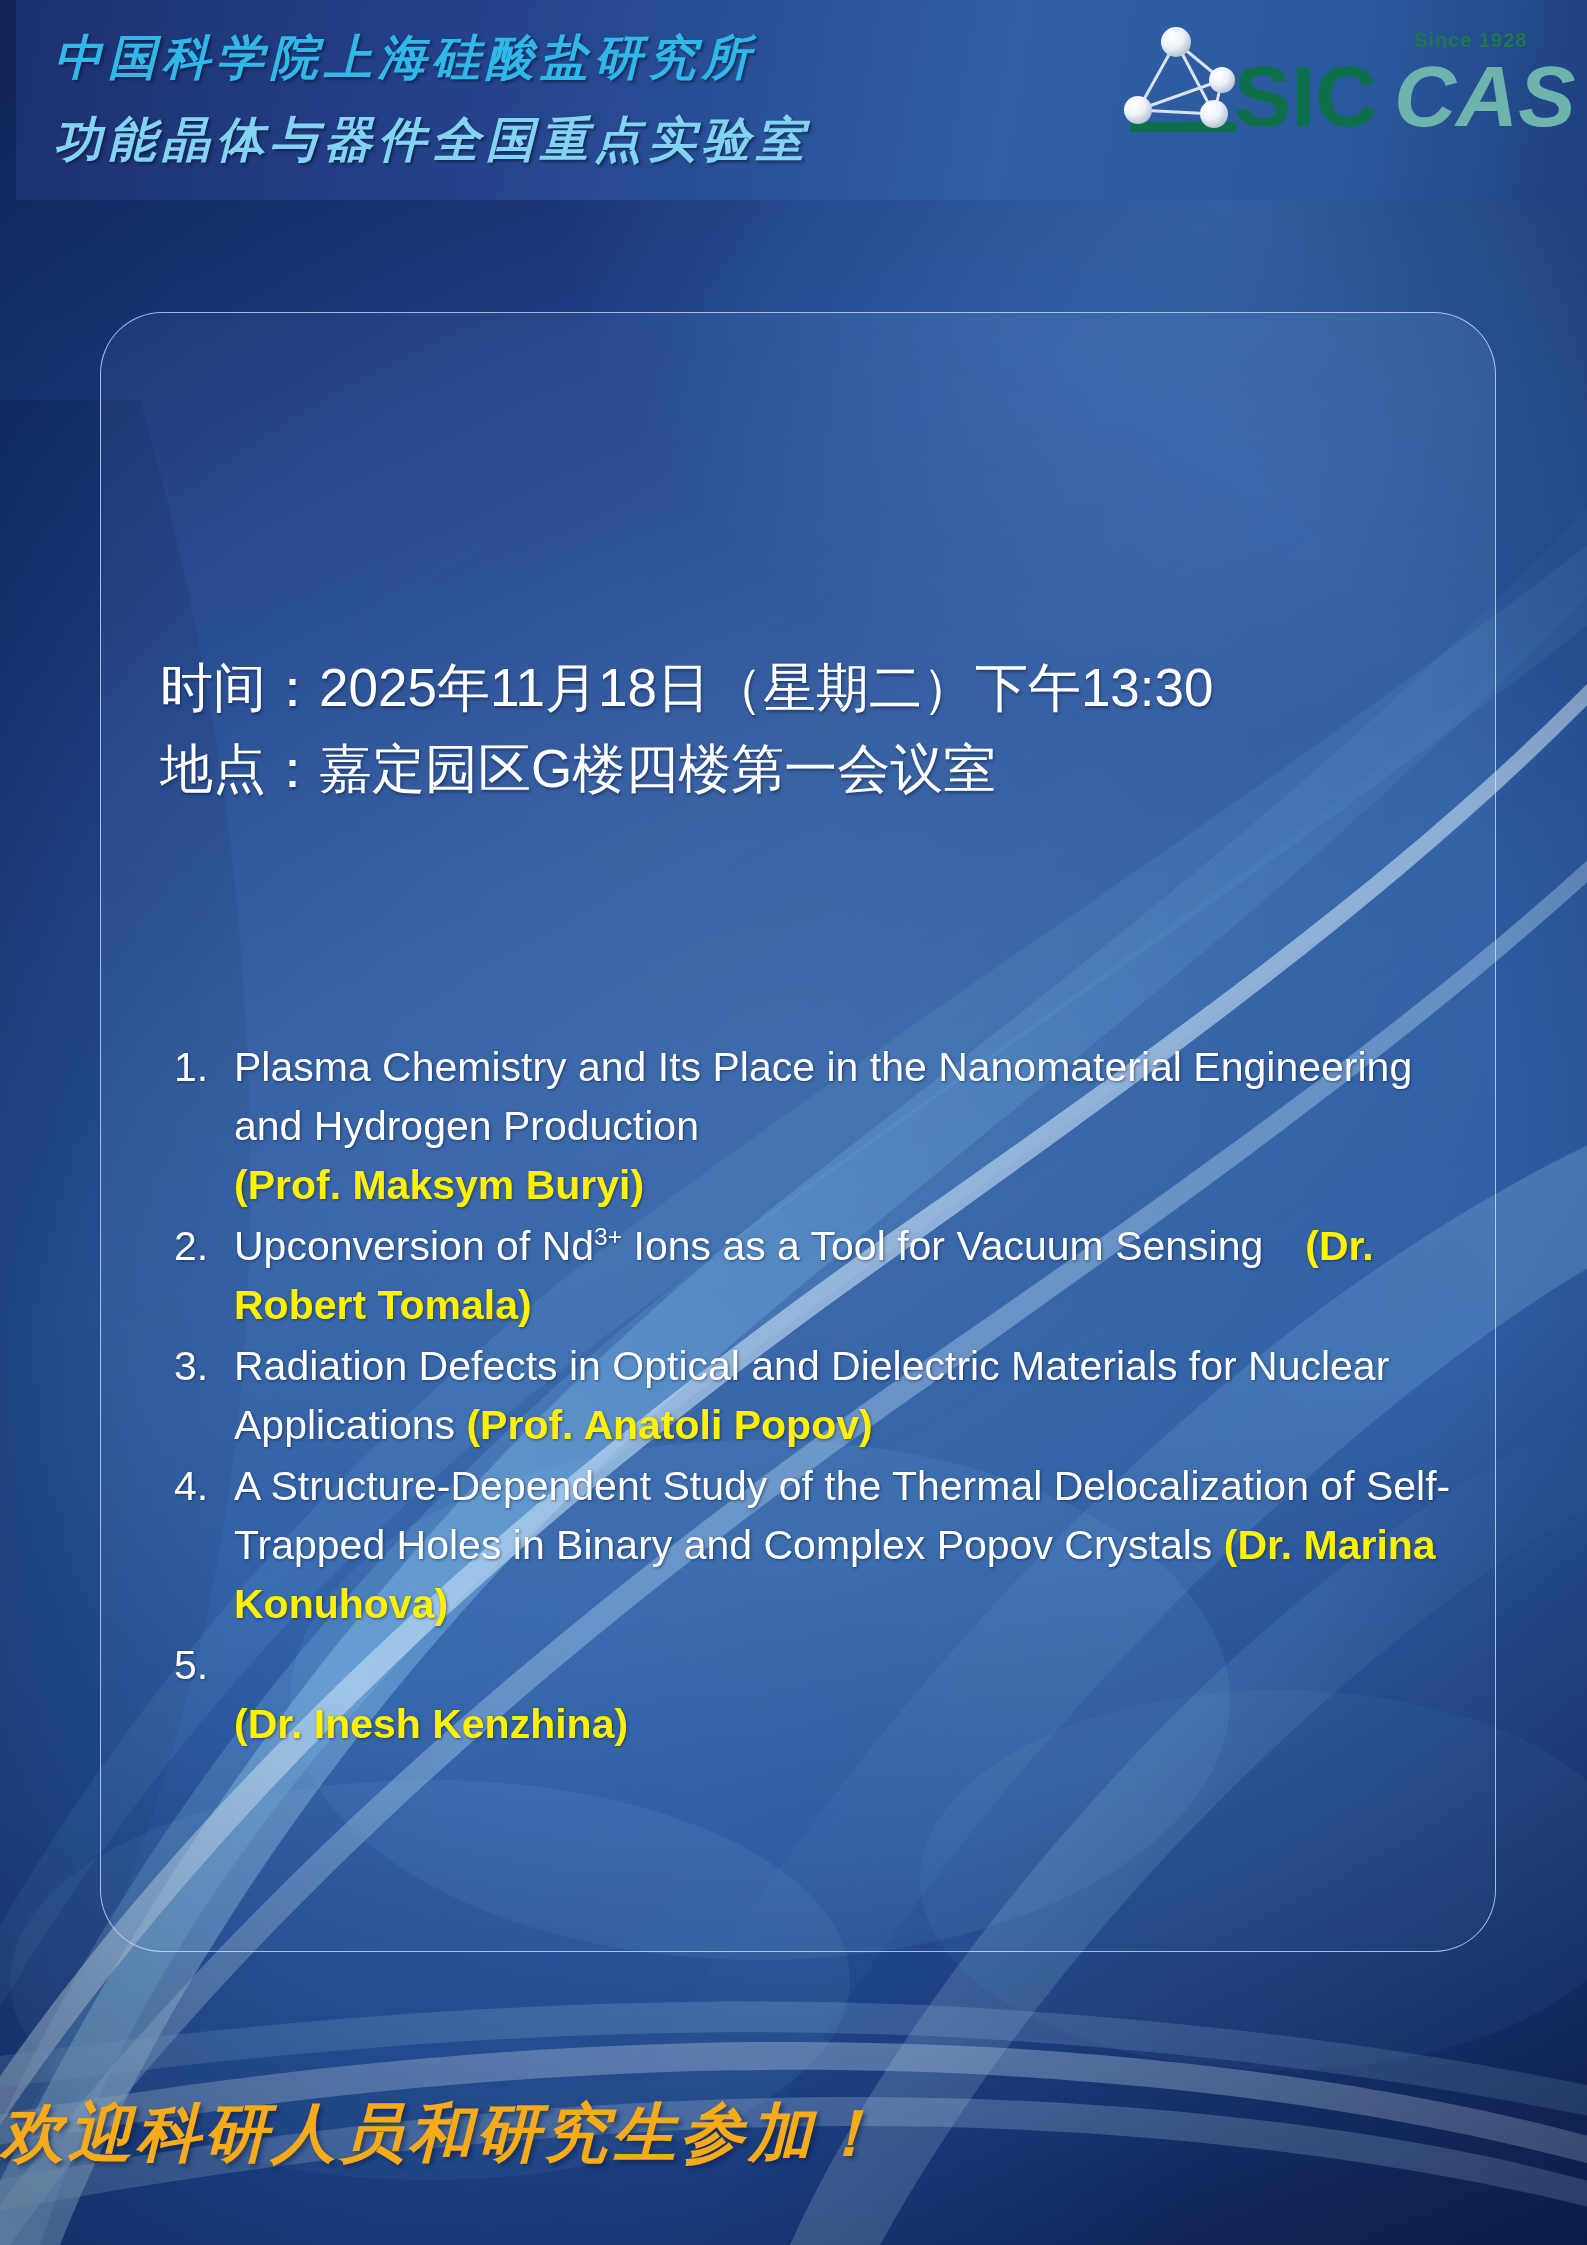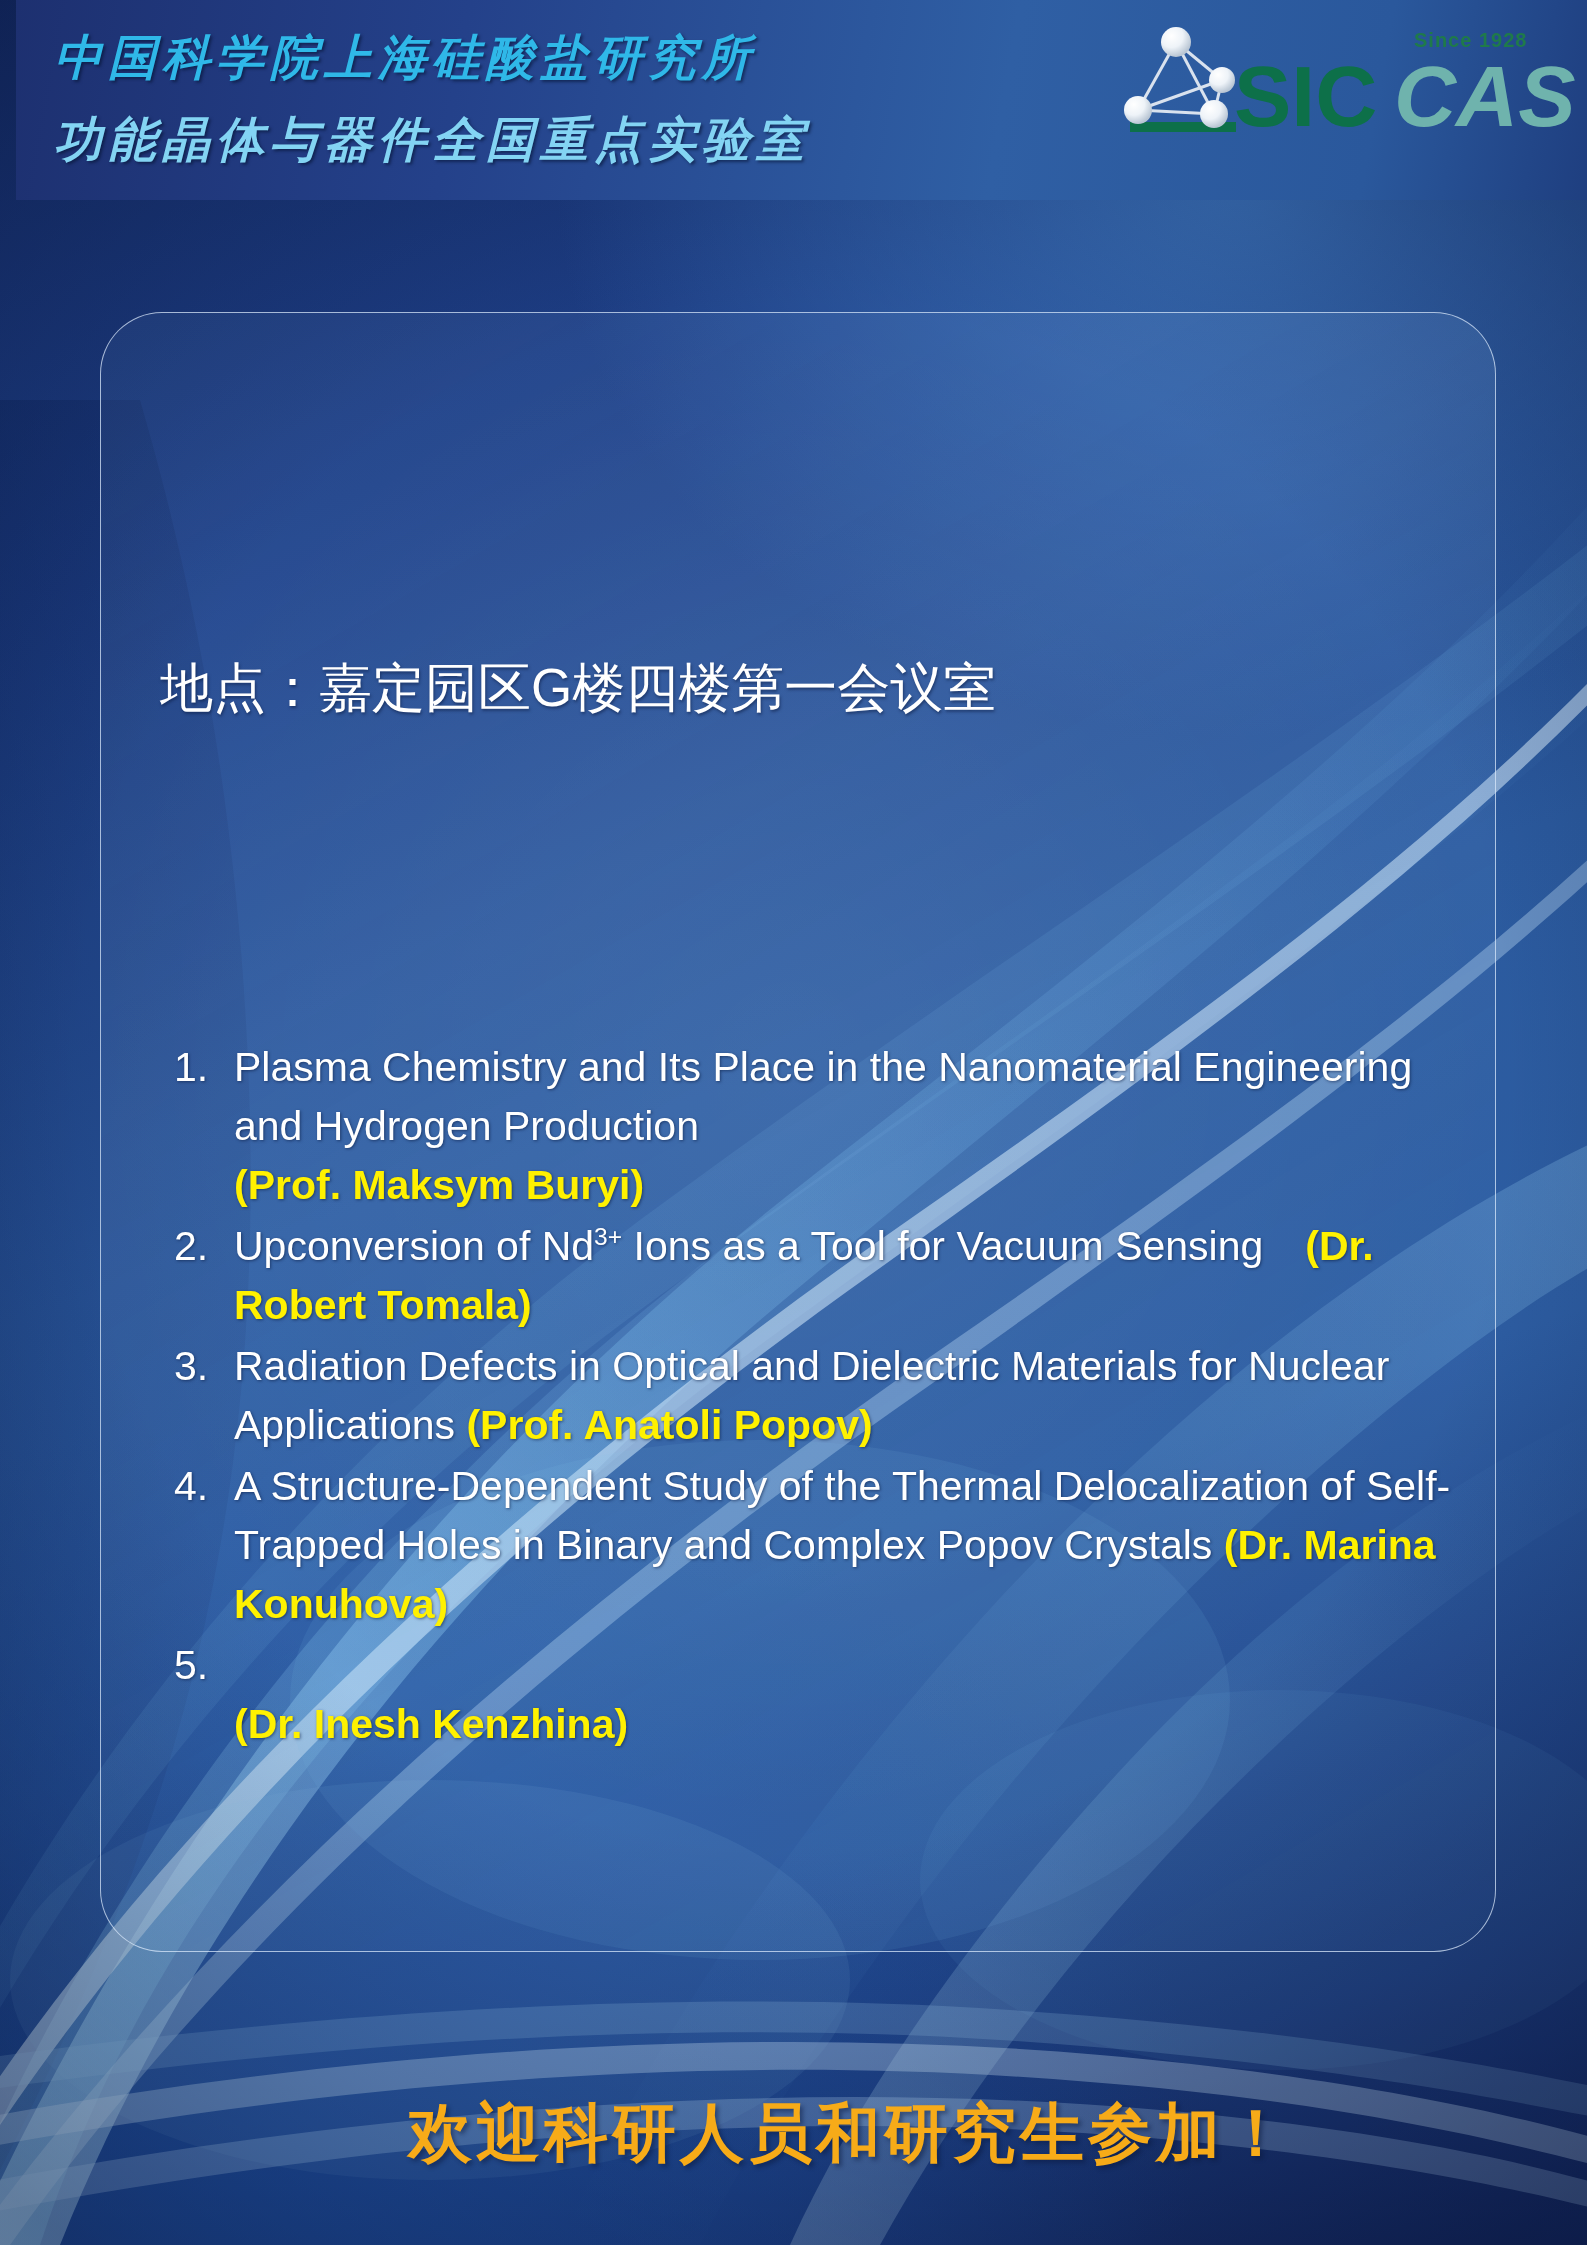--- a/index.html
+++ b/index.html
@@ -176,27 +176,28 @@
     left: 148px; top: 1990px;
     font-size: 48px;
     color: #ffffff;
     white-space: nowrap;
     text-shadow: 1px 2px 3px rgba(8,22,58,0.5);
   }
   .welcome {
     position: absolute;
     left: 0; top: 2090px;
     width: 1292px;
-    text-align: right;
+    text-align: left;
     font-size: 64px;
     font-weight: bold;
     color: #f7ab18;
     letter-spacing: 4px;
     white-space: nowrap;
     text-shadow: 3px 3px 4px rgba(8,22,58,0.45);
+    font-style: italic;
   }
 </style>
 </head>
 <body>
 
 <div id="poster">
 
   <div class="bg-base"></div>
 
   <div class="bg-waves">
@@ -294,20 +295,21 @@
 
         <text x="298" y="33" font-family="Liberation Sans, sans-serif" font-size="20" font-weight="bold" fill="#1f7a4a" letter-spacing="1">Since 1928</text>
       </svg>
     </div>
   </div>
 
   <div class="card"></div>
 
 
   <div class="meta">
+    <div class="meta-line">时间：2025年11月18日（星期二）下午13:30</div>
     <div class="meta-line">地点：嘉定园区G楼四楼第一会议室</div>
   </div>
 
 
   <div class="talks" id="talks-list">
       <div class="talk">
         <div class="talk-num">1.</div>
         <div class="talk-body"><span>Plasma Chemistry and Its Place in the Nanomaterial Engineering and Hydrogen Production </span><br><span class="spk">(Prof. Maksym Buryi)</span></div>
       </div>
       <div class="talk">

